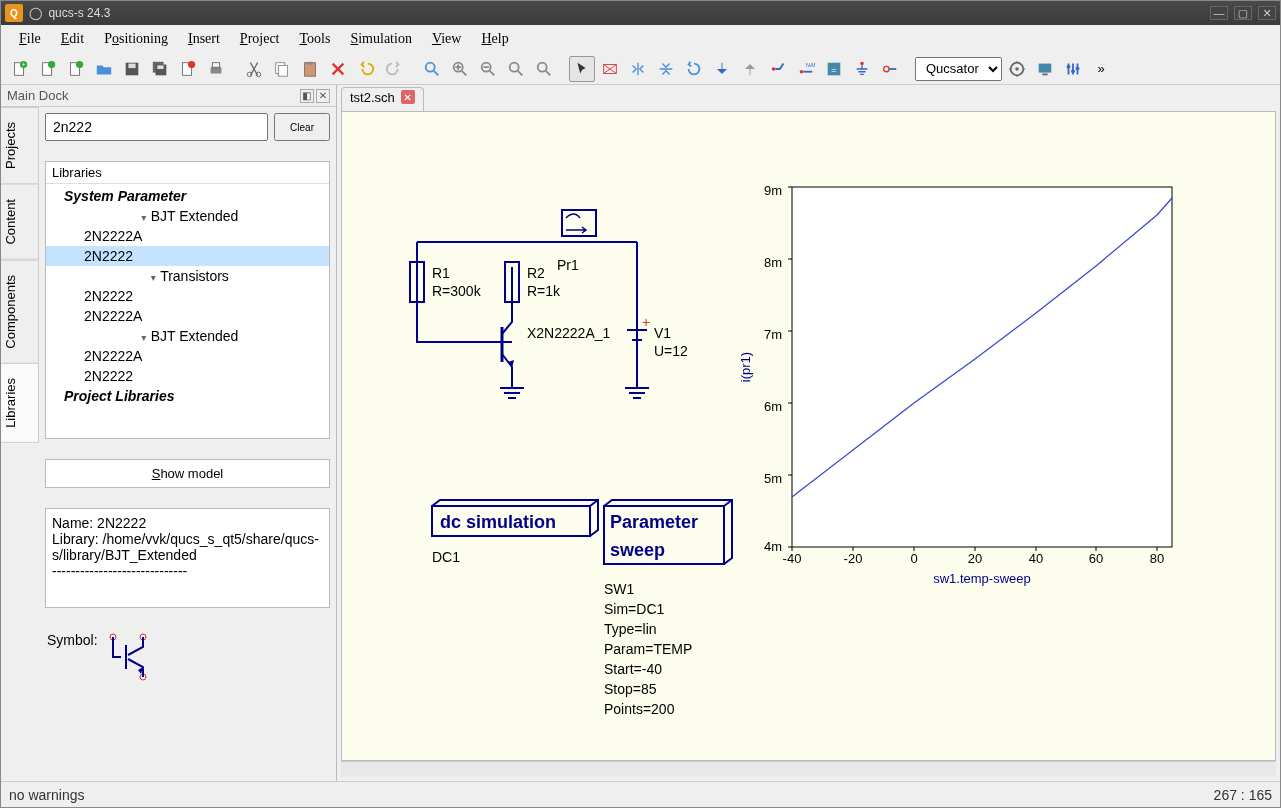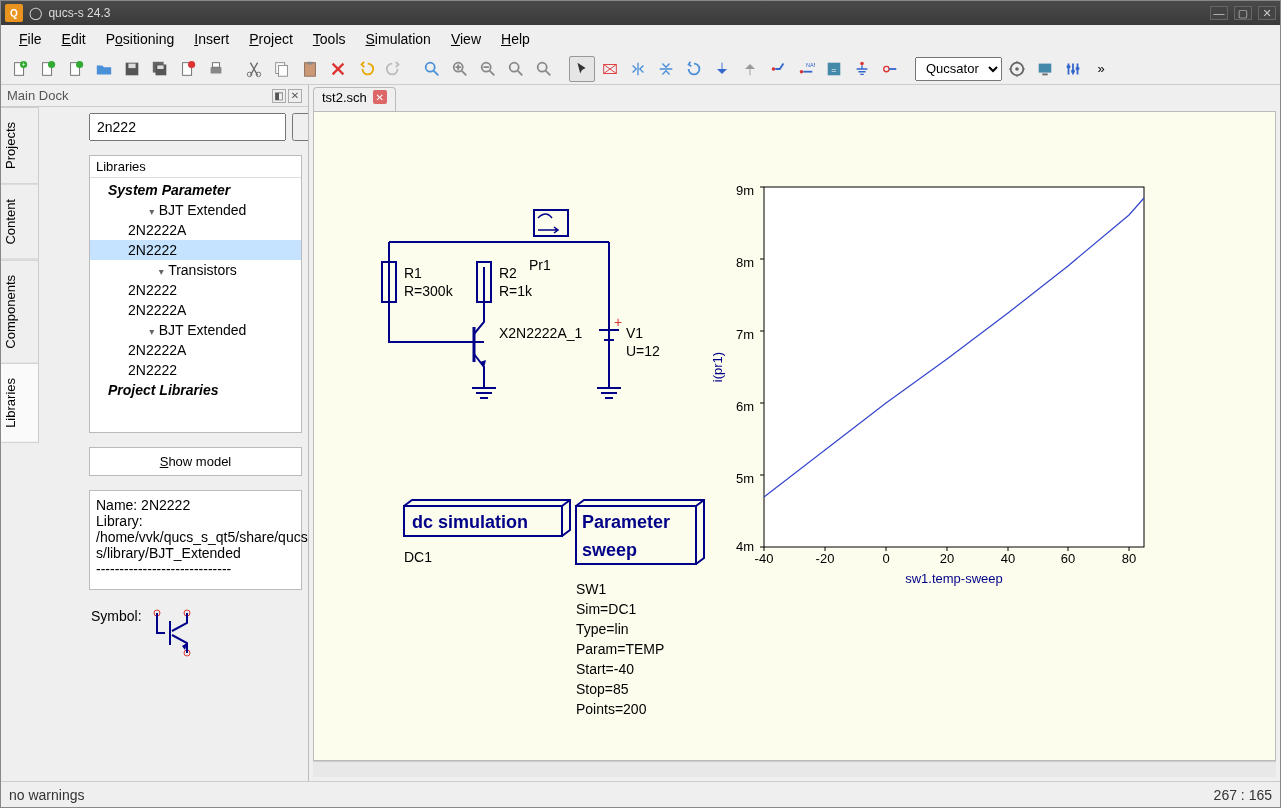--- a/index.html
+++ b/index.html
@@ -4,43 +4,43 @@
 <style>
 * { box-sizing: border-box; margin: 0; padding: 0; }
 body { font-family: sans-serif; font-size: 13px; background: #e8e8e8; color: #000; }
 .window { width: 1281px; height: 808px; display: flex; flex-direction: column; border: 1px solid #888; background: #efefef; }
 
 .titlebar { height: 24px; background: linear-gradient(#4a4a4a, #3a3a3a); color: #ddd; display: flex; align-items: center; padding: 0 4px; gap: 6px; font-size: 12px; }
 .titlebar .app-icon { width: 18px; height: 18px; background: #e8941e; display: flex; align-items: center; justify-content: center; font-size: 10px; color: #fff; font-weight: bold; border-radius: 2px;}
 .titlebar .spacer { flex: 1; }
 .titlebar .winbtn { width: 18px; height: 14px; border: 1px solid #666; background: #444; color: #ccc; font-size: 11px; display: flex; align-items: center; justify-content: center; cursor: pointer; }
 
-.menubar { height: 28px; background: #efefef; display: flex; align-items: center; padding: 0 8px; gap: 0; font-size: 14px; }
+.menubar { height: 28px; background: #efefef; display: flex; align-items: center; padding: 0 8px; gap: 0; font-size: 14px; font-family: Liberation Serif, serif; }
 .menubar .mitem { padding: 4px 10px; cursor: pointer; }
 .mitem .ul { text-decoration: underline; }
 
 .toolbar { height: 32px; background: #efefef; border-bottom: 1px solid #ccc; display: flex; align-items: center; padding: 0 6px; gap: 2px; }
 .toolbar .tbtn { width: 26px; height: 26px; display: flex; align-items: center; justify-content: center; cursor: pointer; border-radius: 2px; position: relative; }
 .toolbar .sep { width: 8px; }
 .toolbar select { height: 24px; font-size: 13px; padding: 0 6px; }
 .tbtn svg { width: 18px; height: 18px; }
 
 .main { flex: 1; display: flex; overflow: hidden; }
 
-.dock { width: 308px; display: flex; flex-direction: column; border-right: 1px solid #bbb; background: #efefef;}
+.dock { width: 336px; display: flex; flex-direction: column; border-right: 1px solid #bbb; background: #efefef;}
 .dock-title { height: 22px; display: flex; align-items: center; padding: 0 6px; font-size: 13px; color: #555; border-bottom: 1px solid #ccc; }
 .dock-title .spacer { flex: 1; }
 .dock-title .sbtn { width: 14px; height: 14px; border: 1px solid #aaa; font-size: 10px; display: flex; align-items: center; justify-content: center; margin-left: 2px; cursor: pointer; background: #efefef; }
 
 .dock-body { flex: 1; display: flex; overflow: hidden; }
 .side-tabs { width: 38px; display: flex; flex-direction: column; background: #efefef; }
 .side-tab { flex: 0 0 auto; writing-mode: vertical-rl; transform: rotate(180deg); padding: 14px 2px; border: 1px solid #ccc; border-right: none; text-align: center; font-size: 13px; cursor: pointer; background: #efefef; }
 .side-tab.active { background: #fafafa; }
 
-.dock-content { flex: 1; padding: 6px; display: flex; flex-direction: column; gap: 14px; overflow: hidden; margin-left: 44px; }
+.dock-content { flex: 1; padding: 6px; display: flex; flex-direction: column; gap: 20px; overflow: hidden; }
 .search-row { display: flex; gap: 6px; }
 .search-row input { flex: 1; padding: 4px 6px; font-size: 14px; }
 .search-row button { padding: 4px 14px; font-size: 10px; }
 
 .libbox { border: 1px solid #bbb; background: #fff; flex: 0 0 auto; display: flex; flex-direction: column; }
 .libbox-label { padding: 3px 6px; font-size: 13px; border-bottom: 1px solid #ddd; }
 .tree { padding: 2px 0; font-size: 14px; }
 .tree .hdr { font-weight: bold; font-style: italic; padding: 2px 18px; }
 .tree .grp { padding: 2px 8px; cursor: pointer; text-align: center; }
 .tree .grp::before { content: "▾"; display: inline-block; width: 14px; font-size: 10px; color: #666; }

